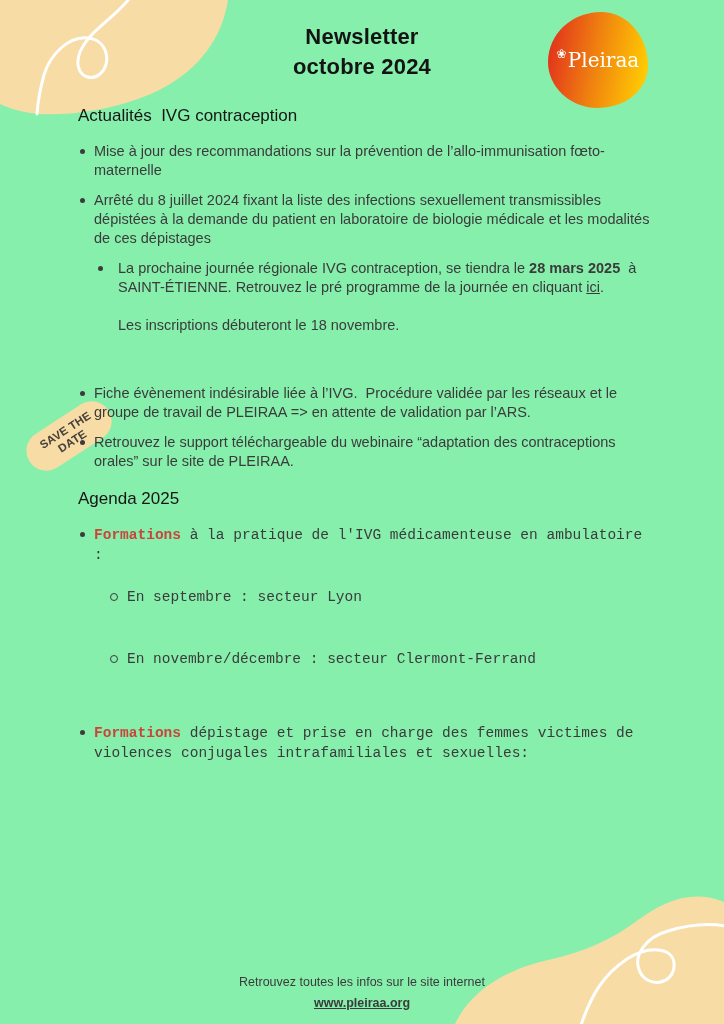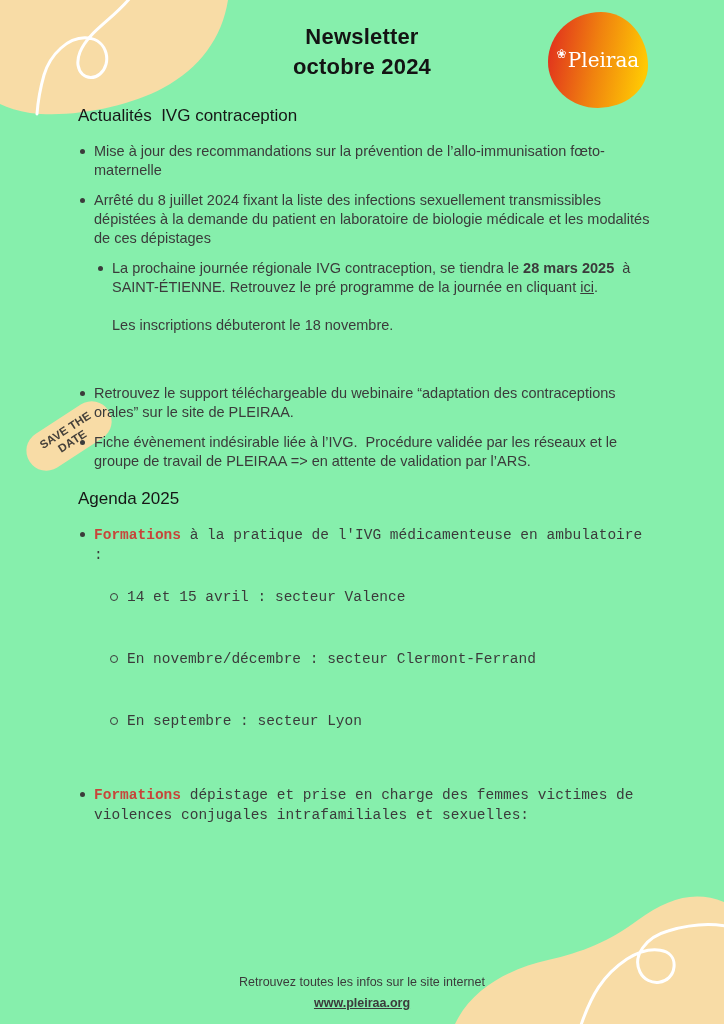--- a/index.html
+++ b/index.html
@@ -38,21 +38,21 @@
     font-size:14.5px;line-height:19px;
   }
   .h{
     font-size:17px;font-weight:400;color:#161616;
     margin:16px 0 15px 0;line-height:23px;white-space:pre-wrap;
   }
   .h.first{margin-top:0;}
   .b{display:flex;margin-bottom:11px;}
   .dot{flex:0 0 auto;width:5px;height:5px;border-radius:50%;background:#3b3b3b;margin:7px 9px 0 2px;}
   .bt{white-space:pre-wrap;}
-  .indent1{margin-left:18px;}
+  .indent1{margin-left:18px;gap:6px;}
   .link{color:#3b3b3b;text-decoration:underline;cursor:pointer;}
   .lead{color:#c7453a;font-weight:700;}
   .ag{margin-bottom:14px;}
   .ag .bt{line-height:20px;font-family:Liberation Mono, monospace;}
   .sub{display:flex;margin-top:2px;white-space:pre-wrap;}
   .circ{flex:0 0 auto;width:6px;height:6px;border:1.5px solid #3b3b3b;border-radius:50%;margin:6px 9px 0 16px;}
 
   .badge{
     position:absolute;left:22px;top:416px;width:94px;height:40px;
     background:#f8dca6;border-radius:20px;
@@ -113,35 +113,34 @@
 
 
     <div class="b indent1">
       <span class="dot"></span>
       <div class="bt"><span>La prochaine journée régionale IVG contraception, se tiendra le </span><b>28 mars 2025</b><span>  à SAINT-ÉTIENNE. Retrouvez le pré programme de la journée en cliquant </span><a class="link">ici</a><span>.</span>
         <div>Les inscriptions débuteront le 18 novembre.</div>
       </div>
     </div>
     <div class="b">
       <span class="dot"></span>
-      <div class="bt">Retrouvez le support téléchargeable du webinaire “adaptation des contraceptions orales” sur le site de PLEIRAA.</div>
+      <div class="bt">Fiche évènement indésirable liée à l’IVG.  Procédure validée par les réseaux et le groupe de travail de PLEIRAA =&gt; en attente de validation par l’ARS.</div>
     </div>
     <div class="b">
       <span class="dot"></span>
-      <div class="bt">Fiche évènement indésirable liée à l’IVG.  Procédure validée par les réseaux et le groupe de travail de PLEIRAA =&gt; en attente de validation par l’ARS.</div>
+      <div class="bt">Retrouvez le support téléchargeable du webinaire “adaptation des contraceptions orales” sur le site de PLEIRAA.</div>
     </div>
 
     <div class="h">Agenda 2025</div>
 
     <div class="b ag">
       <span class="dot"></span>
       <div class="bt"><span class="lead">Formations</span><span> à la pratique de l'IVG médicamenteuse en ambulatoire :</span>
-        <div class="sub"><span class="circ"></span><span>14 et 15 avril : secteur Valence</span></div>
+        <div class="sub"><span class="circ"></span><span>En septembre : secteur Lyon</span></div>
         <div class="sub"><span class="circ"></span><span>En novembre/décembre : secteur Clermont-Ferrand</span></div>
-        <div class="sub"><span class="circ"></span><span>En septembre : secteur Lyon</span></div>
       </div>
     </div>
 
     <div class="b ag">
       <span class="dot"></span>
       <div class="bt"><span class="lead">Formations</span><span> dépistage et prise en charge des femmes victimes de violences conjugales intrafamiliales et sexuelles:</span>
         
         
         
         

